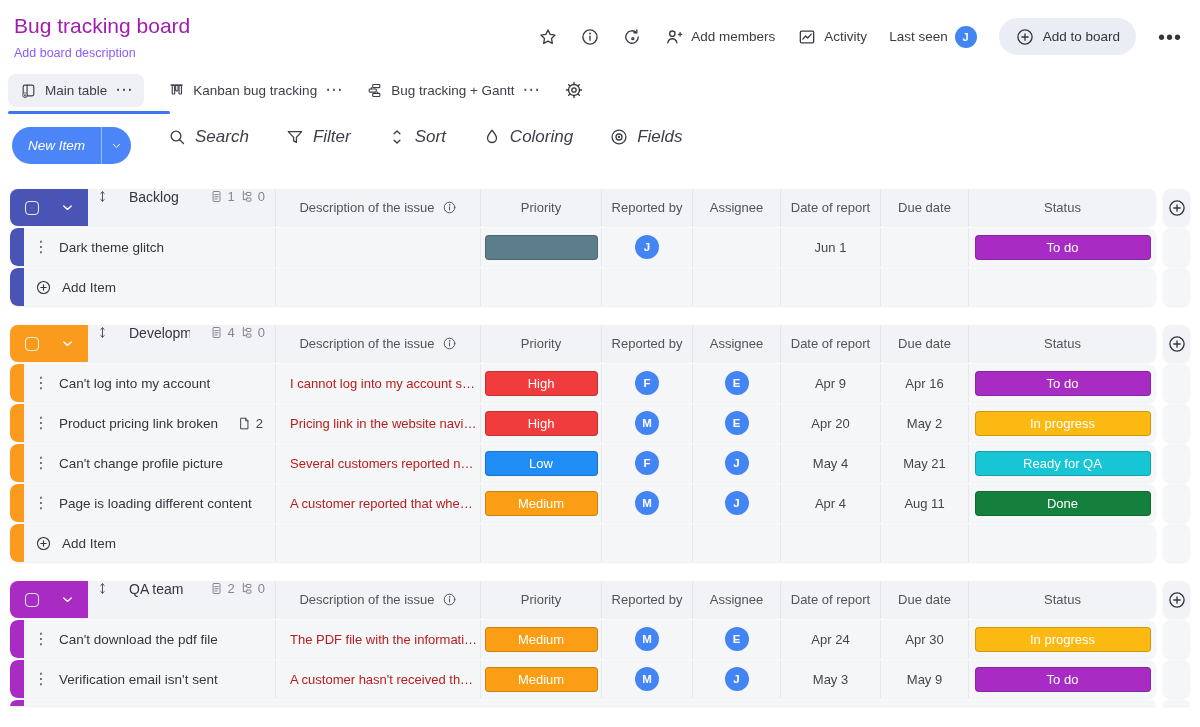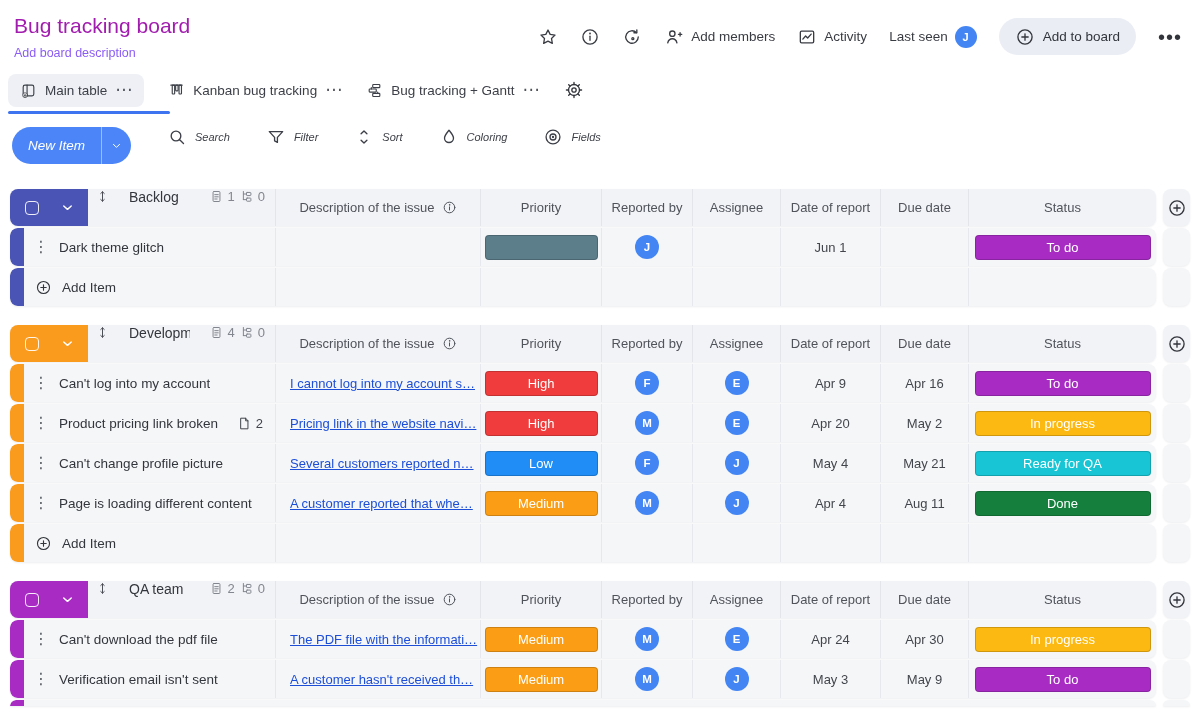--- a/index.html
+++ b/index.html
@@ -31,21 +31,21 @@
     border-radius:2px; background:#3f74f0; }
   .gear-btn { color:#33353c; cursor:pointer; display:flex; }
 
   
   .toolbar { display:flex; align-items:flex-start; gap:36px; margin-top:17px; padding-left:12px;font-style:italic; }
   .new-item { display:flex; height:37px; border-radius:19px; overflow:hidden; cursor:pointer; }
   .new-item-main { background:#4b85f7; color:#fff; font-size:13.5px; font-weight:500;
     display:flex; align-items:center; padding:0 16px; }
   .new-item-caret { background:#4b85f7; width:30px; display:flex; align-items:center; justify-content:center;
     border-left:1px solid rgba(255,255,255,.45); }
-  .tool-btn { display:flex; align-items:center; gap:8px; font-size:11px; color:#3c3f47; cursor:pointer; }
+  .tool-btn { display:flex; align-items:center; gap:8px; font-size:17px; color:#3c3f47; cursor:pointer; }
 
   
   .board { margin:25px 0 0 10px; width:1180px; }
   .group { margin-bottom:19px; }
   .line { display:flex; margin-bottom:2px; }
   .lm { width:1146px; display:grid; background:#f5f6f8; border-radius:8px; overflow:hidden;
     box-shadow:0 1px 2px rgba(30,35,66,.08); }
   .gut { width:27px; margin-left:7px; background:#f5f6f8; border-radius:8px;
     box-shadow:0 1px 2px rgba(30,35,66,.08); display:flex; align-items:center; justify-content:center; }
   .gh .lm { grid-template-columns:78px 187px 205px 121px 91px 88px 100px 88px 188px; height:37px; background:#f2f3f7; }
@@ -66,21 +66,21 @@
   .hcell { border-left:1px solid #e3e5eb; display:flex; align-items:center; justify-content:center; gap:7px;
     font-size:13px; color:#50535a; cursor:pointer; }
 
   .bar { border-radius:7px 0 0 7px; }
   .ncell { display:flex; align-items:center; gap:10px; padding:0 12px 0 9px; font-size:13.5px; color:#33363c; }
   .rdots { color:#5e6168; font-size:16px; cursor:pointer; line-height:1; }
   .rname { cursor:pointer; white-space:nowrap; overflow:hidden; }
   .fbadge { margin-left:auto; display:flex; align-items:center; gap:4px; color:#41444b; font-size:13px; cursor:pointer; }
   .cell { border-left:1px solid #e6e8ee; display:flex; align-items:center; justify-content:center;
     font-size:13px; color:#43464c; cursor:pointer; overflow:hidden; }
-  .dcell { justify-content:flex-start; padding:0 14px; color:#1d4ed8; white-space:nowrap;text-decoration:underline; }
+  .dcell { justify-content:flex-start; padding:0 14px; color:#b91c1c; white-space:nowrap; }
   .chip { width:113px; height:25px; border-radius:4px; border:1px solid rgba(0,0,0,.18);
     display:flex; align-items:center; justify-content:center; color:#fff; font-size:13px; font-weight:500; }
   .schip { width:176px; }
   .addcell { display:flex; align-items:center; gap:10px; padding-left:11px; font-size:13.5px; color:#34373d; cursor:pointer;text-align:center; }
   .addcell svg { stroke:#33363c; }
 </style>
 </head>
 <body>
 
 <div class="app-header">

